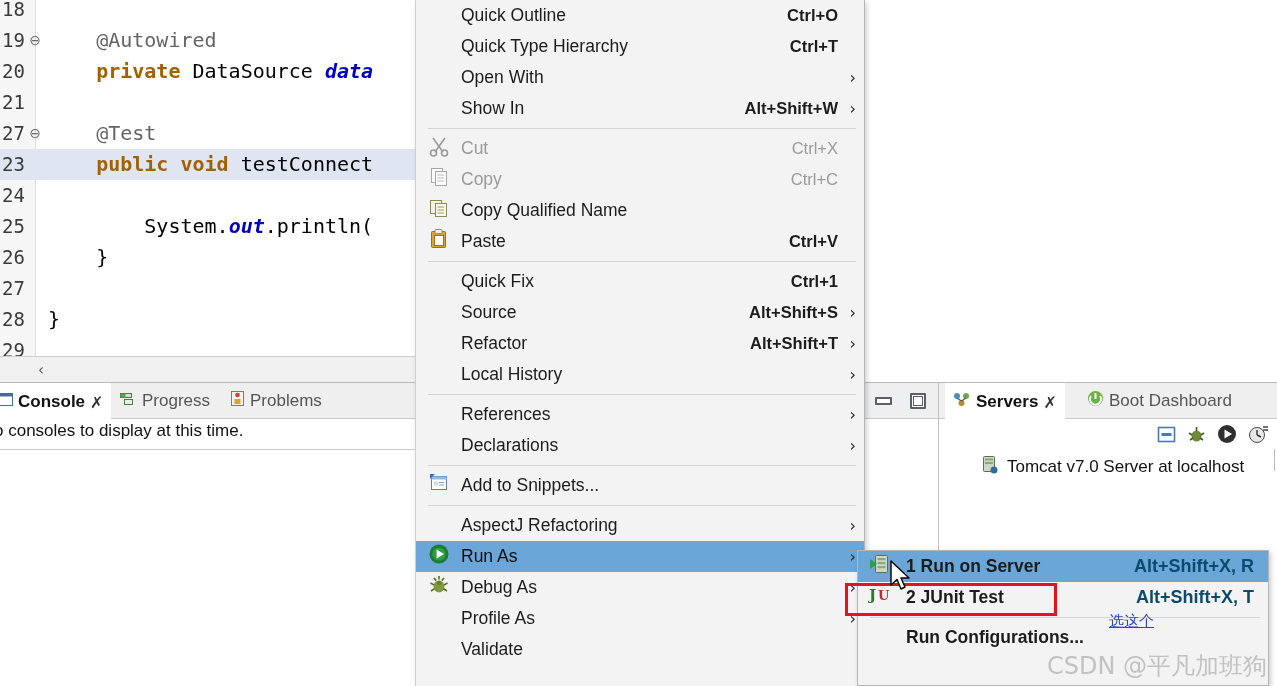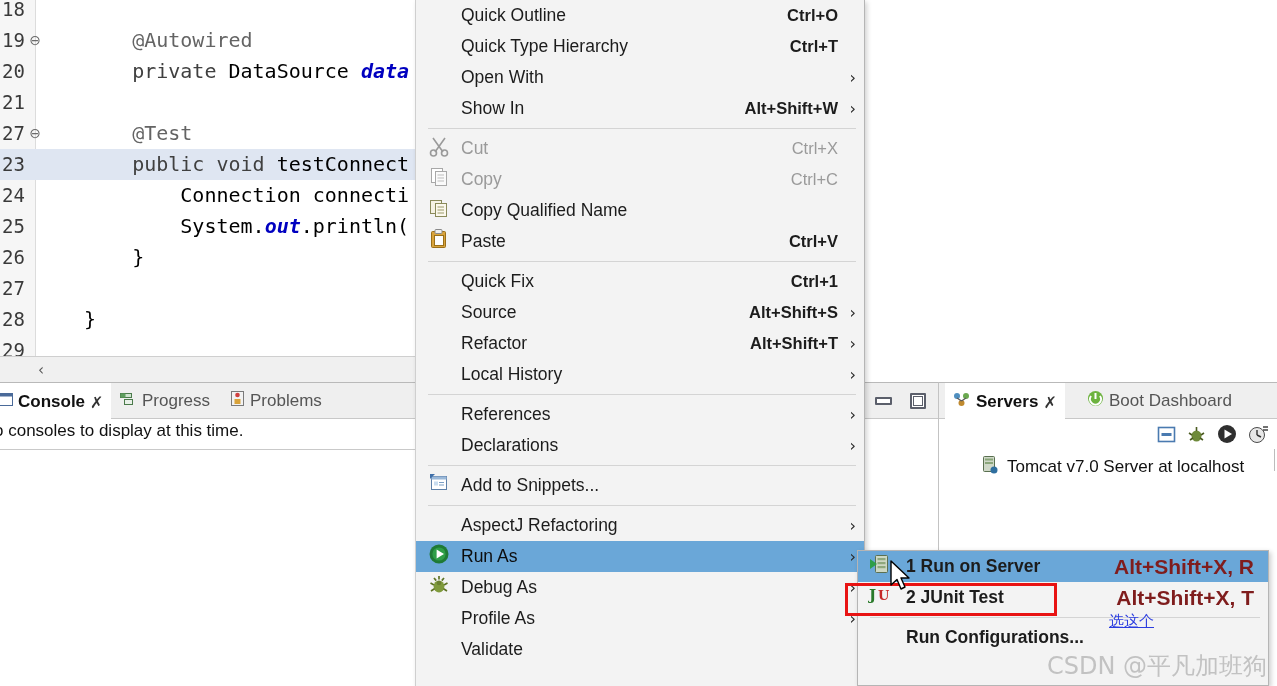--- a/index.html
+++ b/index.html
@@ -29,23 +29,22 @@
     font-family: "DejaVu Sans Mono", monospace; font-size: 19px; color: #3a3a3a;
   }
   .foldmark {
     position: absolute; left: 28px; top: 0; width: 14px; text-align: center;
     font-family: "DejaVu Sans", sans-serif; font-size: 14px; color: #6b6b6b;
   }
   .codetext {
     position: absolute; left: 48px; top: 0;
     font-family: "DejaVu Sans Mono", monospace; font-size: 20px; color: #111;
     white-space: pre;
-    margin-left: 36px;
-  }
-  .kw  { color: #404040; font-weight: normal; }
+  }
+  .kw  { color: #a16207; font-weight: bold; }
   .ann { color: #646464; }
   .fld { color: #0000c0; font-style: italic; font-weight: bold; }
   .plain { color: #000000; }
   .hscroll-strip {
     position: absolute; left: 0; bottom: 0; width: 420px; height: 26px;
     background: #f0f0f0; border-top: 1px solid #cfcfcf;
   }
   .hscroll-left {
     position: absolute; left: 38px; top: 4px; font-size: 15px; color: #555;
     font-family: "DejaVu Sans", sans-serif;
@@ -153,21 +152,21 @@
   .smi {
     position: relative; height: 31px; display: flex; align-items: center;
     font-size: 17.5px; font-weight: bold; color: #1c1c1c; padding-left: 48px;
   }
   .smi.sel { background: #6aa7d8; }
   .smi .sicon {
     position: absolute; left: 10px; top: 50%; transform: translateY(-50%);
     width: 24px; height: 22px; display: flex; align-items: center; justify-content: center;
   }
   .smi .saccel {
-    position: absolute; right: 14px; font-size: 21px; font-weight: bold; color: #7f1d1d;
+    position: absolute; right: 14px; font-size: 18px; font-weight: bold; color: #0c4a6e;
     white-space: nowrap;
   }
   .smsep { height: 1px; background: #d4d4d4; margin: 4px 8px 4px 12px; }
 
   
   #redbox {
     position: absolute; left: 845px; top: 583px; width: 212px; height: 33px;
     border: 3px solid #e81313; background: transparent; pointer-events: none;
   }
   #annot-note {
@@ -195,21 +194,21 @@
 
   <div id="editor">
     <div class="gutter-bg"></div>
     <div class="code-rows" id="code-rows">
         <div class="crow"><span class="lineno">18</span><span class="codetext"></span></div>
         <div class="crow"><span class="lineno">19</span><span class="foldmark">⊖</span><span class="codetext"><span class="ann">    @Autowired</span></span></div>
         <div class="crow"><span class="lineno">20</span><span class="codetext"><span class="kw">    private </span><span class="plain">DataSource </span><span class="fld">data</span></span></div>
         <div class="crow"><span class="lineno">21</span><span class="codetext"></span></div>
         <div class="crow"><span class="lineno">27</span><span class="foldmark">⊖</span><span class="codetext"><span class="ann">    @Test</span></span></div>
         <div class="crow hl"><span class="lineno">23</span><span class="codetext"><span class="kw">    public void </span><span class="plain">testConnect</span></span></div>
-        <div class="crow"><span class="lineno">24</span><span class="codetext"><span class="plain">        Connection connecti</span></span></div>
+        <div class="crow"><span class="lineno">24</span></div>
         <div class="crow"><span class="lineno">25</span><span class="codetext"><span class="plain">        System.</span><span class="fld">out</span><span class="plain">.println(</span></span></div>
         <div class="crow"><span class="lineno">26</span><span class="codetext"><span class="plain">    }</span></span></div>
         <div class="crow"><span class="lineno">27</span><span class="codetext"></span></div>
         <div class="crow"><span class="lineno">28</span><span class="codetext"><span class="plain">}</span></span></div>
         <div class="crow"><span class="lineno">29</span><span class="codetext"></span></div>
       </div>
     <div class="hscroll-strip">
       <span class="hscroll-left">‹</span>
     </div>
   </div>

